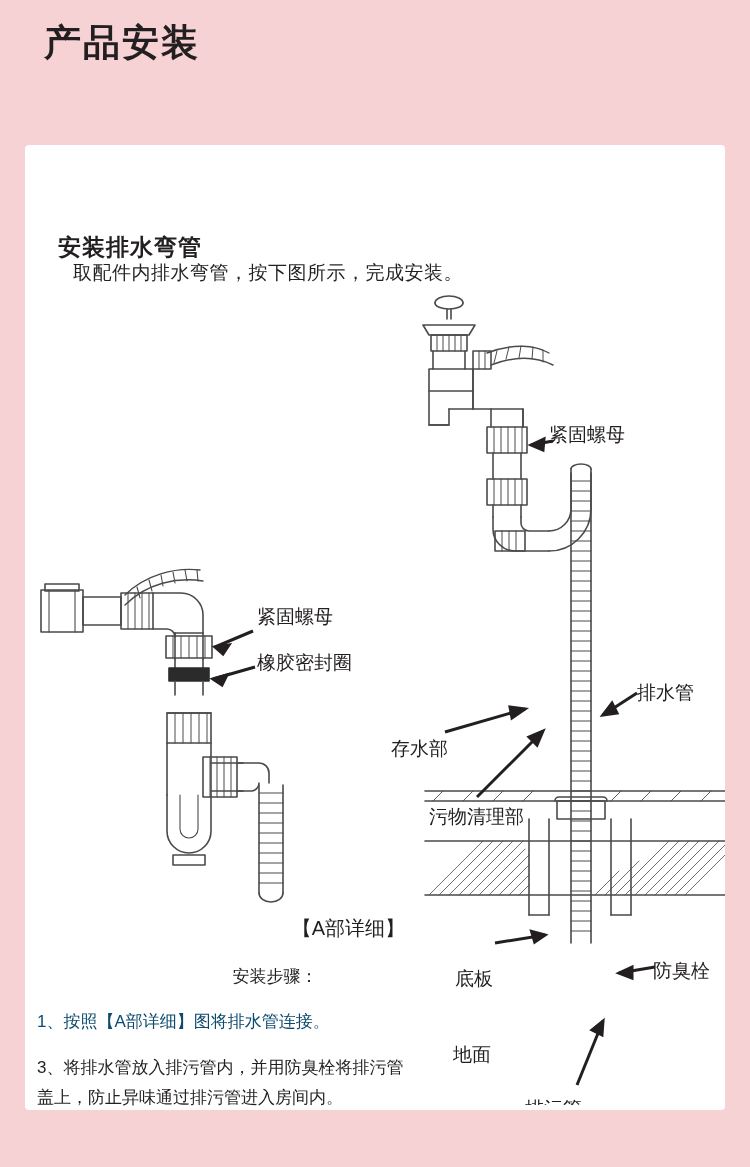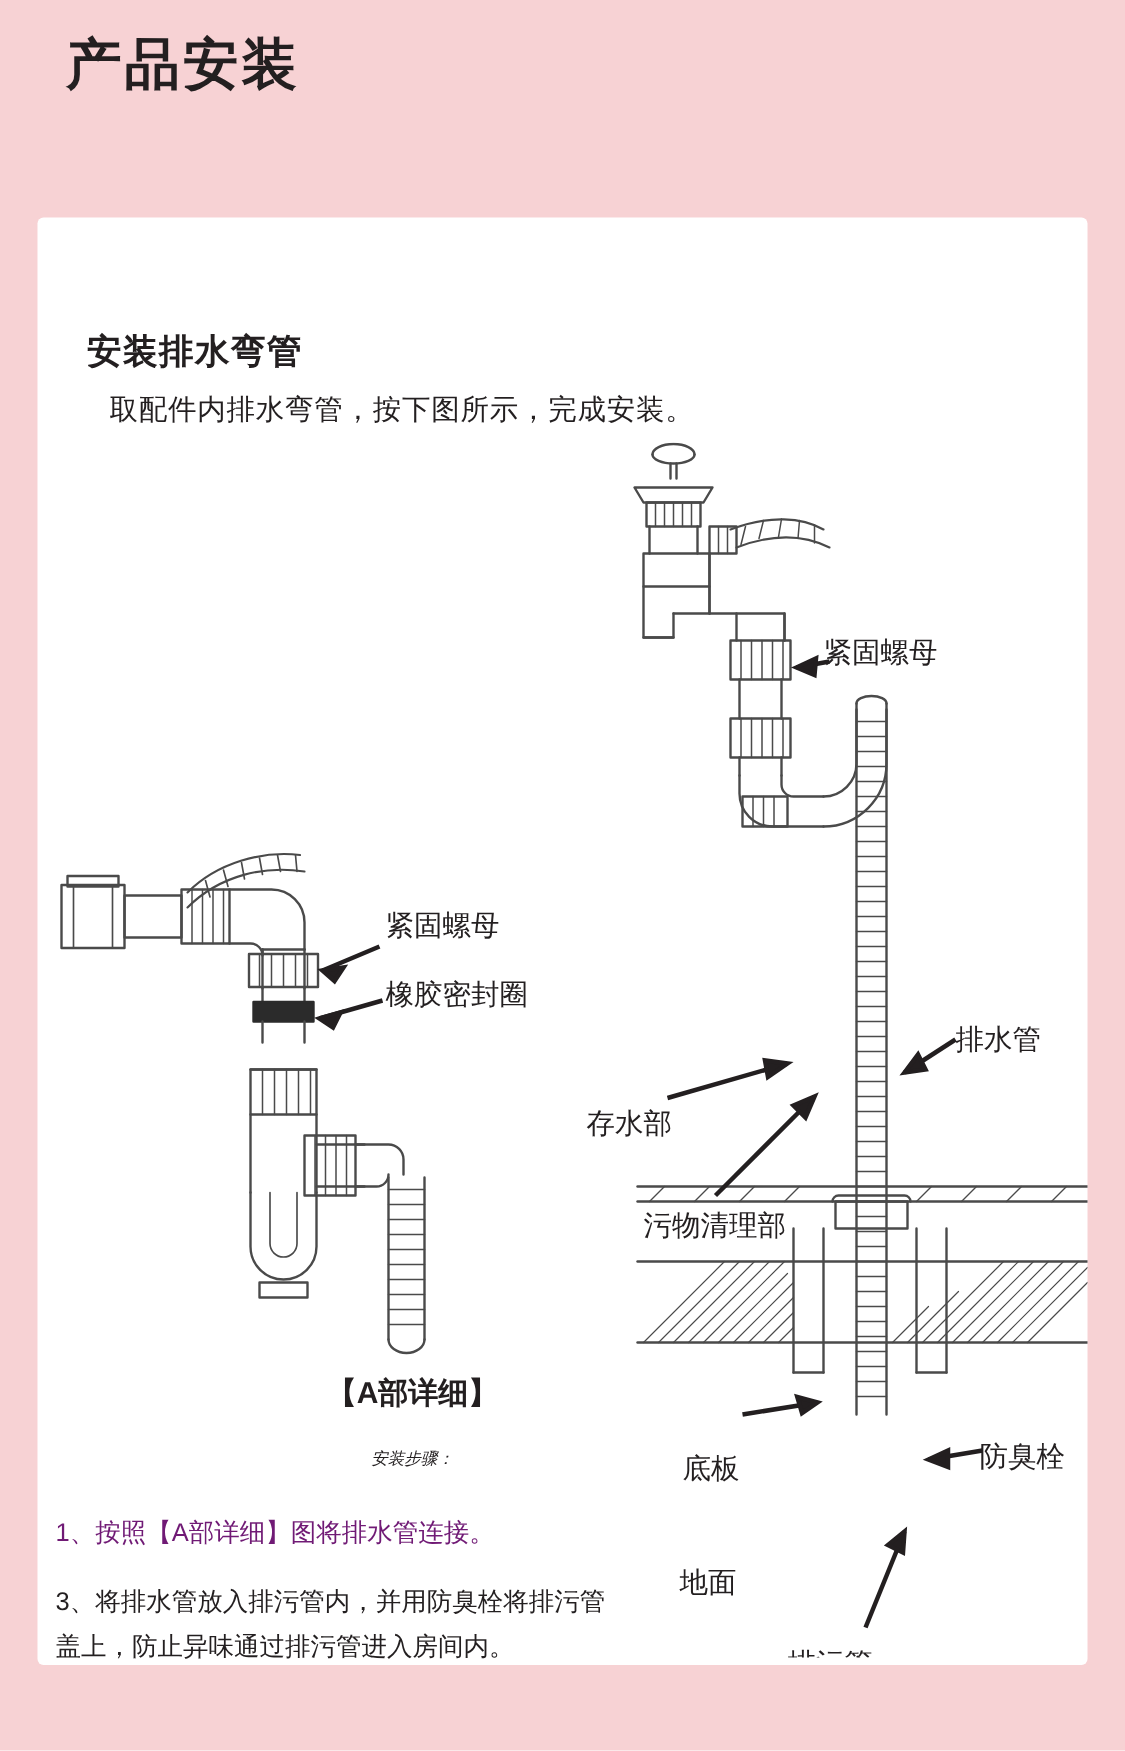--- a/index.html
+++ b/index.html
@@ -29,21 +29,21 @@
     left: 25px;
     top: 145px;
     width: 700px;
     height: 965px;
     background: #ffffff;
     border-radius: 4px;
   }
   .section-title {
     position: absolute;
     left: 33px;
-    top: 74px;
+    top: 87px;
     font-size: 23px;
     font-weight: bold;
     color: #231f20;
     letter-spacing: 1px;
   }
   .section-sub {
     position: absolute;
     left: 48px;
     top: 115px;
     font-size: 19px;
@@ -55,43 +55,42 @@
     left: 0;
     top: 150px;
     width: 700px;
     height: 810px;
   }
   .steps-title {
     position: absolute;
     left: 120px;
     top: 770px;
     width: 260px;
-    text-align: center;
+    text-align: right;
     font-size: 20px;
-    font-weight: bold;
+    font-weight: normal;
     color: #231f20;
   }
   .steps-head {
     position: absolute;
     left: 120px;
     top: 820px;
     width: 260px;
     text-align: center;
-    font-size: 11px;
-    color: #231f20;
-    font-style: italic;
+    font-size: 17px;
+    color: #231f20;
   }
   .step-1 {
     position: absolute;
     left: 12px;
     top: 862px;
     width: 365px;
     font-size: 17px;
     line-height: 30px;
-    color: #701a75;
+    color: #0c4a6e;
   }
   .step-2 {
     position: absolute;
     left: 12px;
     top: 908px;
     width: 370px;
     font-size: 17px;
     line-height: 30px;
     color: #231f20;
   }

